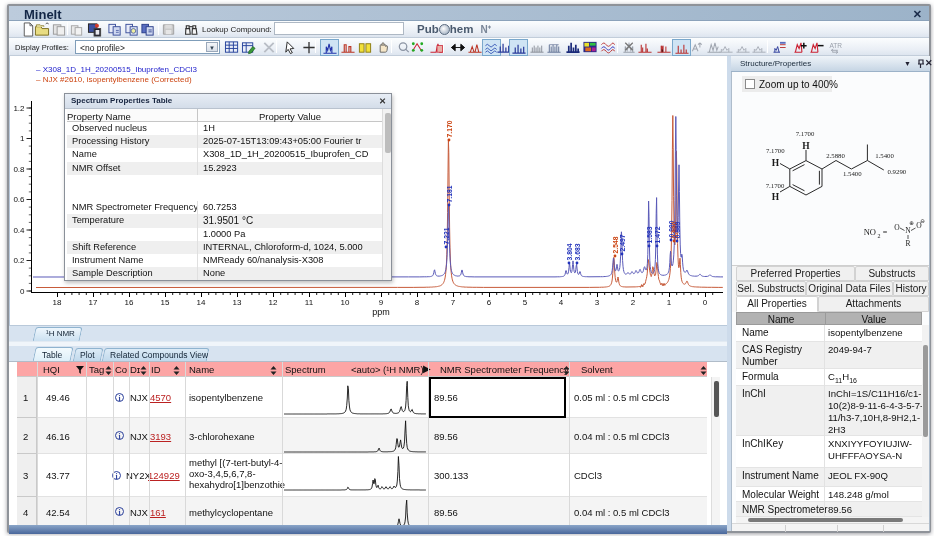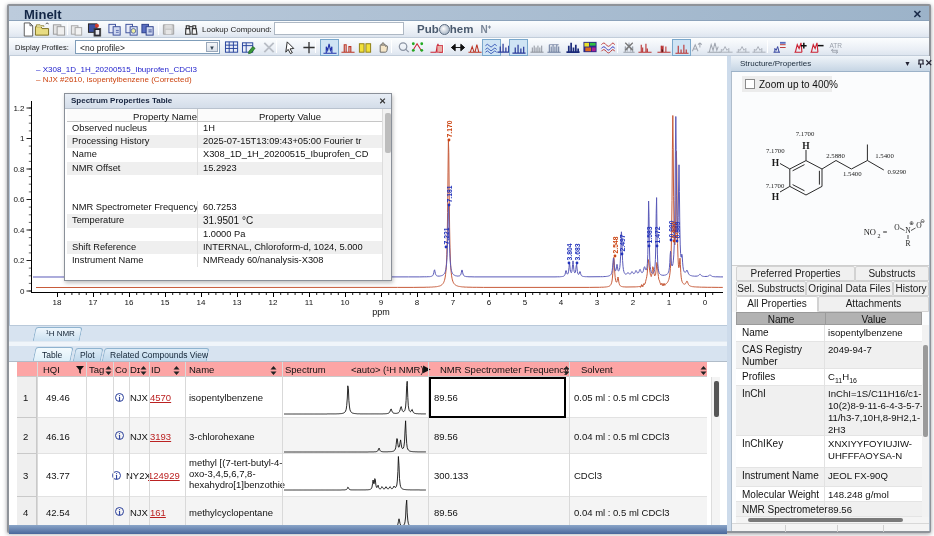--- a/index.html
+++ b/index.html
@@ -410,21 +410,21 @@
     <text x="667.2" y="182.5" font-size="6.8" font-weight="bold" fill="#cc4411" transform="rotate(-90 667.2 182.5)">0.890</text>
     <circle cx="667.0" cy="185.0" r="1.4" fill="#2233bb"></circle>
     <text x="670.2" y="182.5" font-size="6.8" font-weight="bold" fill="#2233bb" transform="rotate(-90 670.2 182.5)">0.889</text>
 </svg>
 <div class="abs" style="left:64px;top:93px;width:328px;height:188px;background:#fff;border:1px solid #8a9099;box-shadow:1px 2px 4px rgba(0,0,0,.25);font-size:9px">
     <div class="abs" style="left:0;top:0;width:326px;height:15px;background:linear-gradient(#e7edf5,#d4dde9);border-bottom:1px solid #b9c2ce">
       <span style="position:absolute;left:6px;top:2px;font-size:8px;font-weight:bold;color:#16243f">Spectrum Properties Table</span>
       <span style="position:absolute;right:5px;top:2px;font-size:8.5px;font-weight:bold;color:#333">✕</span>
     </div>
     <div class="abs" style="left:2px;top:15px;width:315px;height:13px;background:#fbfbfb;border-bottom:1px solid #c6c6c6">
-      <span style="position:absolute;left:0;width:130px;text-align:right;top:1.5px;font-size:9.5px;color:#111">Property Name</span>
+      <span style="position:absolute;left:0;width:130px;text-align:left;top:1.5px;font-size:9.5px;color:#111">Property Name</span>
       <span style="position:absolute;left:131px;width:184px;text-align:center;top:1.5px;font-size:9.5px;color:#111">Property Value</span>
       <span style="position:absolute;left:130px;top:0;width:1px;height:13px;background:#c6c6c6"></span>
     </div>
     <div class="abs" style="left:2px;top:28px;width:315px;height:13.2px;background:#fff">
       <span style="position:absolute;left:5px;top:1px;font-size:9.3px;color:#111;white-space:nowrap">Observed nucleus</span>
       <span style="position:absolute;left:136px;top:1px;font-size:9.3px;color:#111;white-space:nowrap;overflow:hidden;width:179px">1H</span>
       <span style="position:absolute;left:130px;top:0;width:1px;height:13.2px;background:#e0e0e0"></span>
     </div>
     <div class="abs" style="left:2px;top:41.2px;width:315px;height:13.2px;background:#efefef">
       <span style="position:absolute;left:5px;top:1px;font-size:9.3px;color:#111;white-space:nowrap">Processing History</span>
@@ -457,20 +457,25 @@
       <span style="position:absolute;left:130px;top:0;width:1px;height:13.2px;background:#e0e0e0"></span>
     </div>
     <div class="abs" style="left:2px;top:146.8px;width:315px;height:13.2px;background:#efefef">
       <span style="position:absolute;left:5px;top:1px;font-size:9.3px;color:#111;white-space:nowrap">Shift Reference</span>
       <span style="position:absolute;left:136px;top:1px;font-size:9.3px;color:#111;white-space:nowrap;overflow:hidden;width:179px">INTERNAL, Chloroform-d, 1024, 5.000</span>
       <span style="position:absolute;left:130px;top:0;width:1px;height:13.2px;background:#e0e0e0"></span>
     </div>
     <div class="abs" style="left:2px;top:160.0px;width:315px;height:13.2px;background:#fff">
       <span style="position:absolute;left:5px;top:1px;font-size:9.3px;color:#111;white-space:nowrap">Instrument Name</span>
       <span style="position:absolute;left:136px;top:1px;font-size:9.3px;color:#111;white-space:nowrap;overflow:hidden;width:179px">NMReady 60/nanalysis-X308</span>
+      <span style="position:absolute;left:130px;top:0;width:1px;height:13.2px;background:#e0e0e0"></span>
+    </div>
+    <div class="abs" style="left:2px;top:173.2px;width:315px;height:13.2px;background:#efefef">
+      <span style="position:absolute;left:5px;top:1px;font-size:9.3px;color:#111;white-space:nowrap">Sample Description</span>
+      <span style="position:absolute;left:136px;top:1px;font-size:9.3px;color:#111;white-space:nowrap;overflow:hidden;width:179px">None</span>
       <span style="position:absolute;left:130px;top:0;width:1px;height:13.2px;background:#e0e0e0"></span>
     </div>
     <div class="abs" style="left:317px;top:15px;width:9px;height:171px;background:#f2f2f2;border-left:1px solid #ddd">
       <div class="abs" style="left:1.5px;top:4px;width:6px;height:40px;background:#bdbdbd;border-radius:2px"></div>
     </div>
   </div>
 <div class="abs" style="left:9px;top:325px;width:718px;height:16px;background:#d7e3f0;border-top:1px solid #b9c9da">
     <div class="abs" style="left:25px;top:1px;width:47px;height:15px;background:linear-gradient(#eef6fc,#c9dff0);border:1px solid #8fb3cf;border-bottom:none;border-radius:3px 3px 0 0;transform:skewX(-12deg)"></div>
     <span class="abs" style="left:37px;top:3px;font-size:8px;color:#123">¹H NMR</span>
   </div>
@@ -652,21 +657,21 @@
   </div>
 <div class="abs" style="left:736px;top:325px;width:186px;height:17px;background:#fff;border-bottom:1px solid #e4e4e4">
     <span class="abs" style="left:6px;top:2px;font-size:10px;color:#111;line-height:12px">Name</span>
     <span class="abs" style="left:92px;top:2px;font-size:9.6px;color:#111;line-height:12px;width:96px">isopentylbenzene</span>
   </div>
 <div class="abs" style="left:736px;top:342px;width:186px;height:27px;background:#f0f0f0;border-bottom:1px solid #e4e4e4">
     <span class="abs" style="left:6px;top:2px;font-size:10px;color:#111;line-height:12px">CAS Registry<br>Number</span>
     <span class="abs" style="left:92px;top:2px;font-size:9.6px;color:#111;line-height:12px;width:96px">2049-94-7</span>
   </div>
 <div class="abs" style="left:736px;top:369px;width:186px;height:17px;background:#fff;border-bottom:1px solid #e4e4e4">
-    <span class="abs" style="left:6px;top:2px;font-size:10px;color:#111;line-height:12px">Profiles</span>
+    <span class="abs" style="left:6px;top:2px;font-size:10px;color:#111;line-height:12px">Formula</span>
     <span class="abs" style="left:92px;top:2px;font-size:9.6px;color:#111;line-height:12px;width:96px">C<sub style="font-size:7px">11</sub>H<sub style="font-size:7px">16</sub></span>
   </div>
 <div class="abs" style="left:736px;top:386px;width:186px;height:50px;background:#f0f0f0;border-bottom:1px solid #e4e4e4">
     <span class="abs" style="left:6px;top:2px;font-size:10px;color:#111;line-height:12px">InChI</span>
     <span class="abs" style="left:92px;top:2px;font-size:9.6px;color:#111;line-height:12px;width:96px"><span style="white-space:nowrap">InChI=1S/C11H16/c1-</span><br><span style="white-space:nowrap">10(2)8-9-11-6-4-3-5-7-</span><br><span style="white-space:nowrap">11/h3-7,10H,8-9H2,1-</span><br>2H3</span>
   </div>
 <div class="abs" style="left:736px;top:436px;width:186px;height:32px;background:#fff;border-bottom:1px solid #e4e4e4">
     <span class="abs" style="left:6px;top:2px;font-size:10px;color:#111;line-height:12px">InChIKey</span>
     <span class="abs" style="left:92px;top:2px;font-size:9.6px;color:#111;line-height:12px;width:96px">XNXIYYFOYIUJIW-<br>UHFFFAOYSA-N</span>
   </div>

